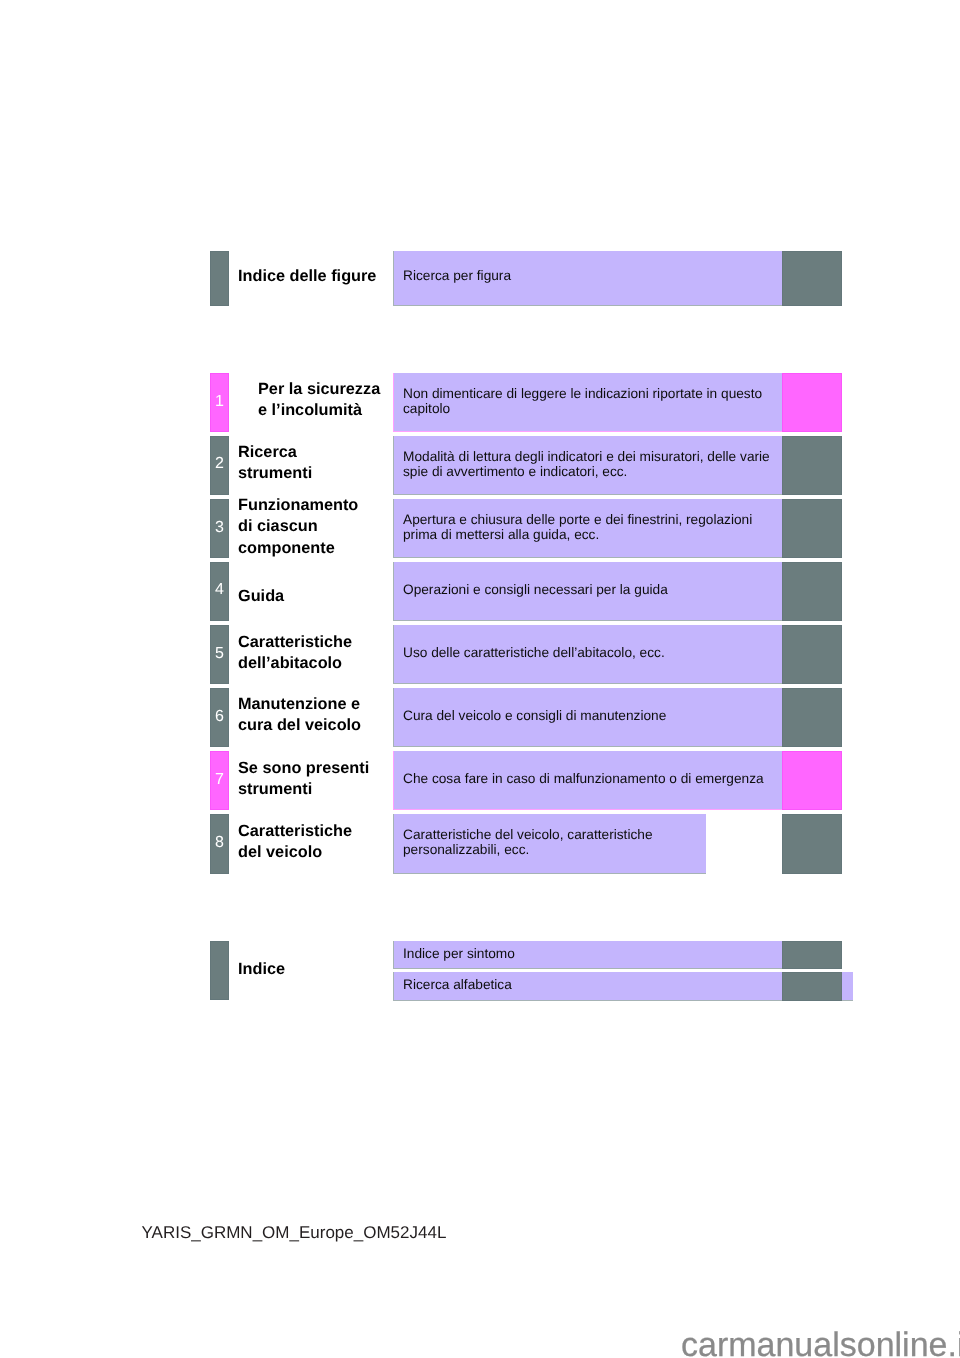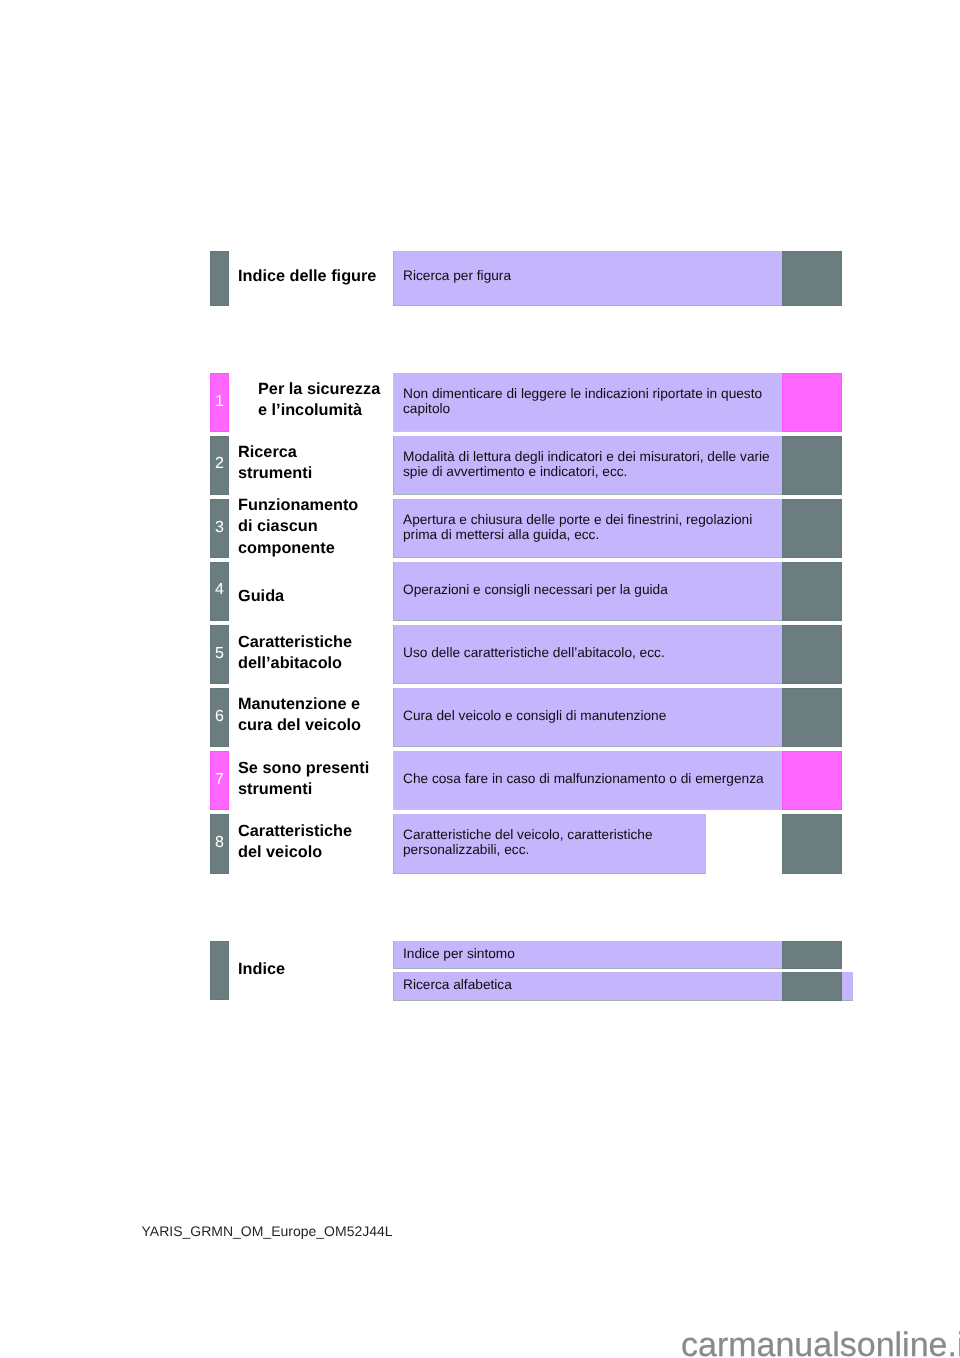--- a/index.html
+++ b/index.html
@@ -14,21 +14,21 @@
   .desc-box.magenta{border-color:#ffa0ff;}
   .endblk.magenta{background:#ff66ff;border-color:#fb55fb;}
   .tl{display:block;}
   
   .tab .num{position:absolute;left:0;right:0;text-align:center;}
   .title{position:absolute;font-weight:bold;font-size:16.3px;line-height:21.1px;color:#000;}
   .desc-box{position:absolute;left:393px;border-left:1px solid #a6b3b5;border-bottom:1px solid #a6b3b5;background:#c4b5fd;box-sizing:border-box;}
   .desc-box .txt{position:absolute;left:9px;right:4px;font-size:13.7px;line-height:15.4px;color:#0d0d0d;}
   .endblk{position:absolute;width:60px;background:#6b7d7e;box-sizing:border-box;border:0.55px solid #64777a;}
 
-  .footer{position:absolute;left:141.5px;top:1222.5px;font-size:14px;color:#231f20;}
+  .footer{position:absolute;left:141.5px;top:1222.5px;font-size:17px;color:#231f20;}
   .watermark{position:absolute;left:681px;top:1326.2px;font-size:34px;color:#8a8a8a;-webkit-text-stroke:0.25px #8a8a8a;}
 </style>
 </head>
 <body>
 
 <div class="page">
 
   <div class="section">
     <div class="tab teal" style="left:210px;top:250.7px;height:55px;"></div>
     <div class="title" style="left:238px;top:265.6px;width:160px;">Indice delle figure</div>

